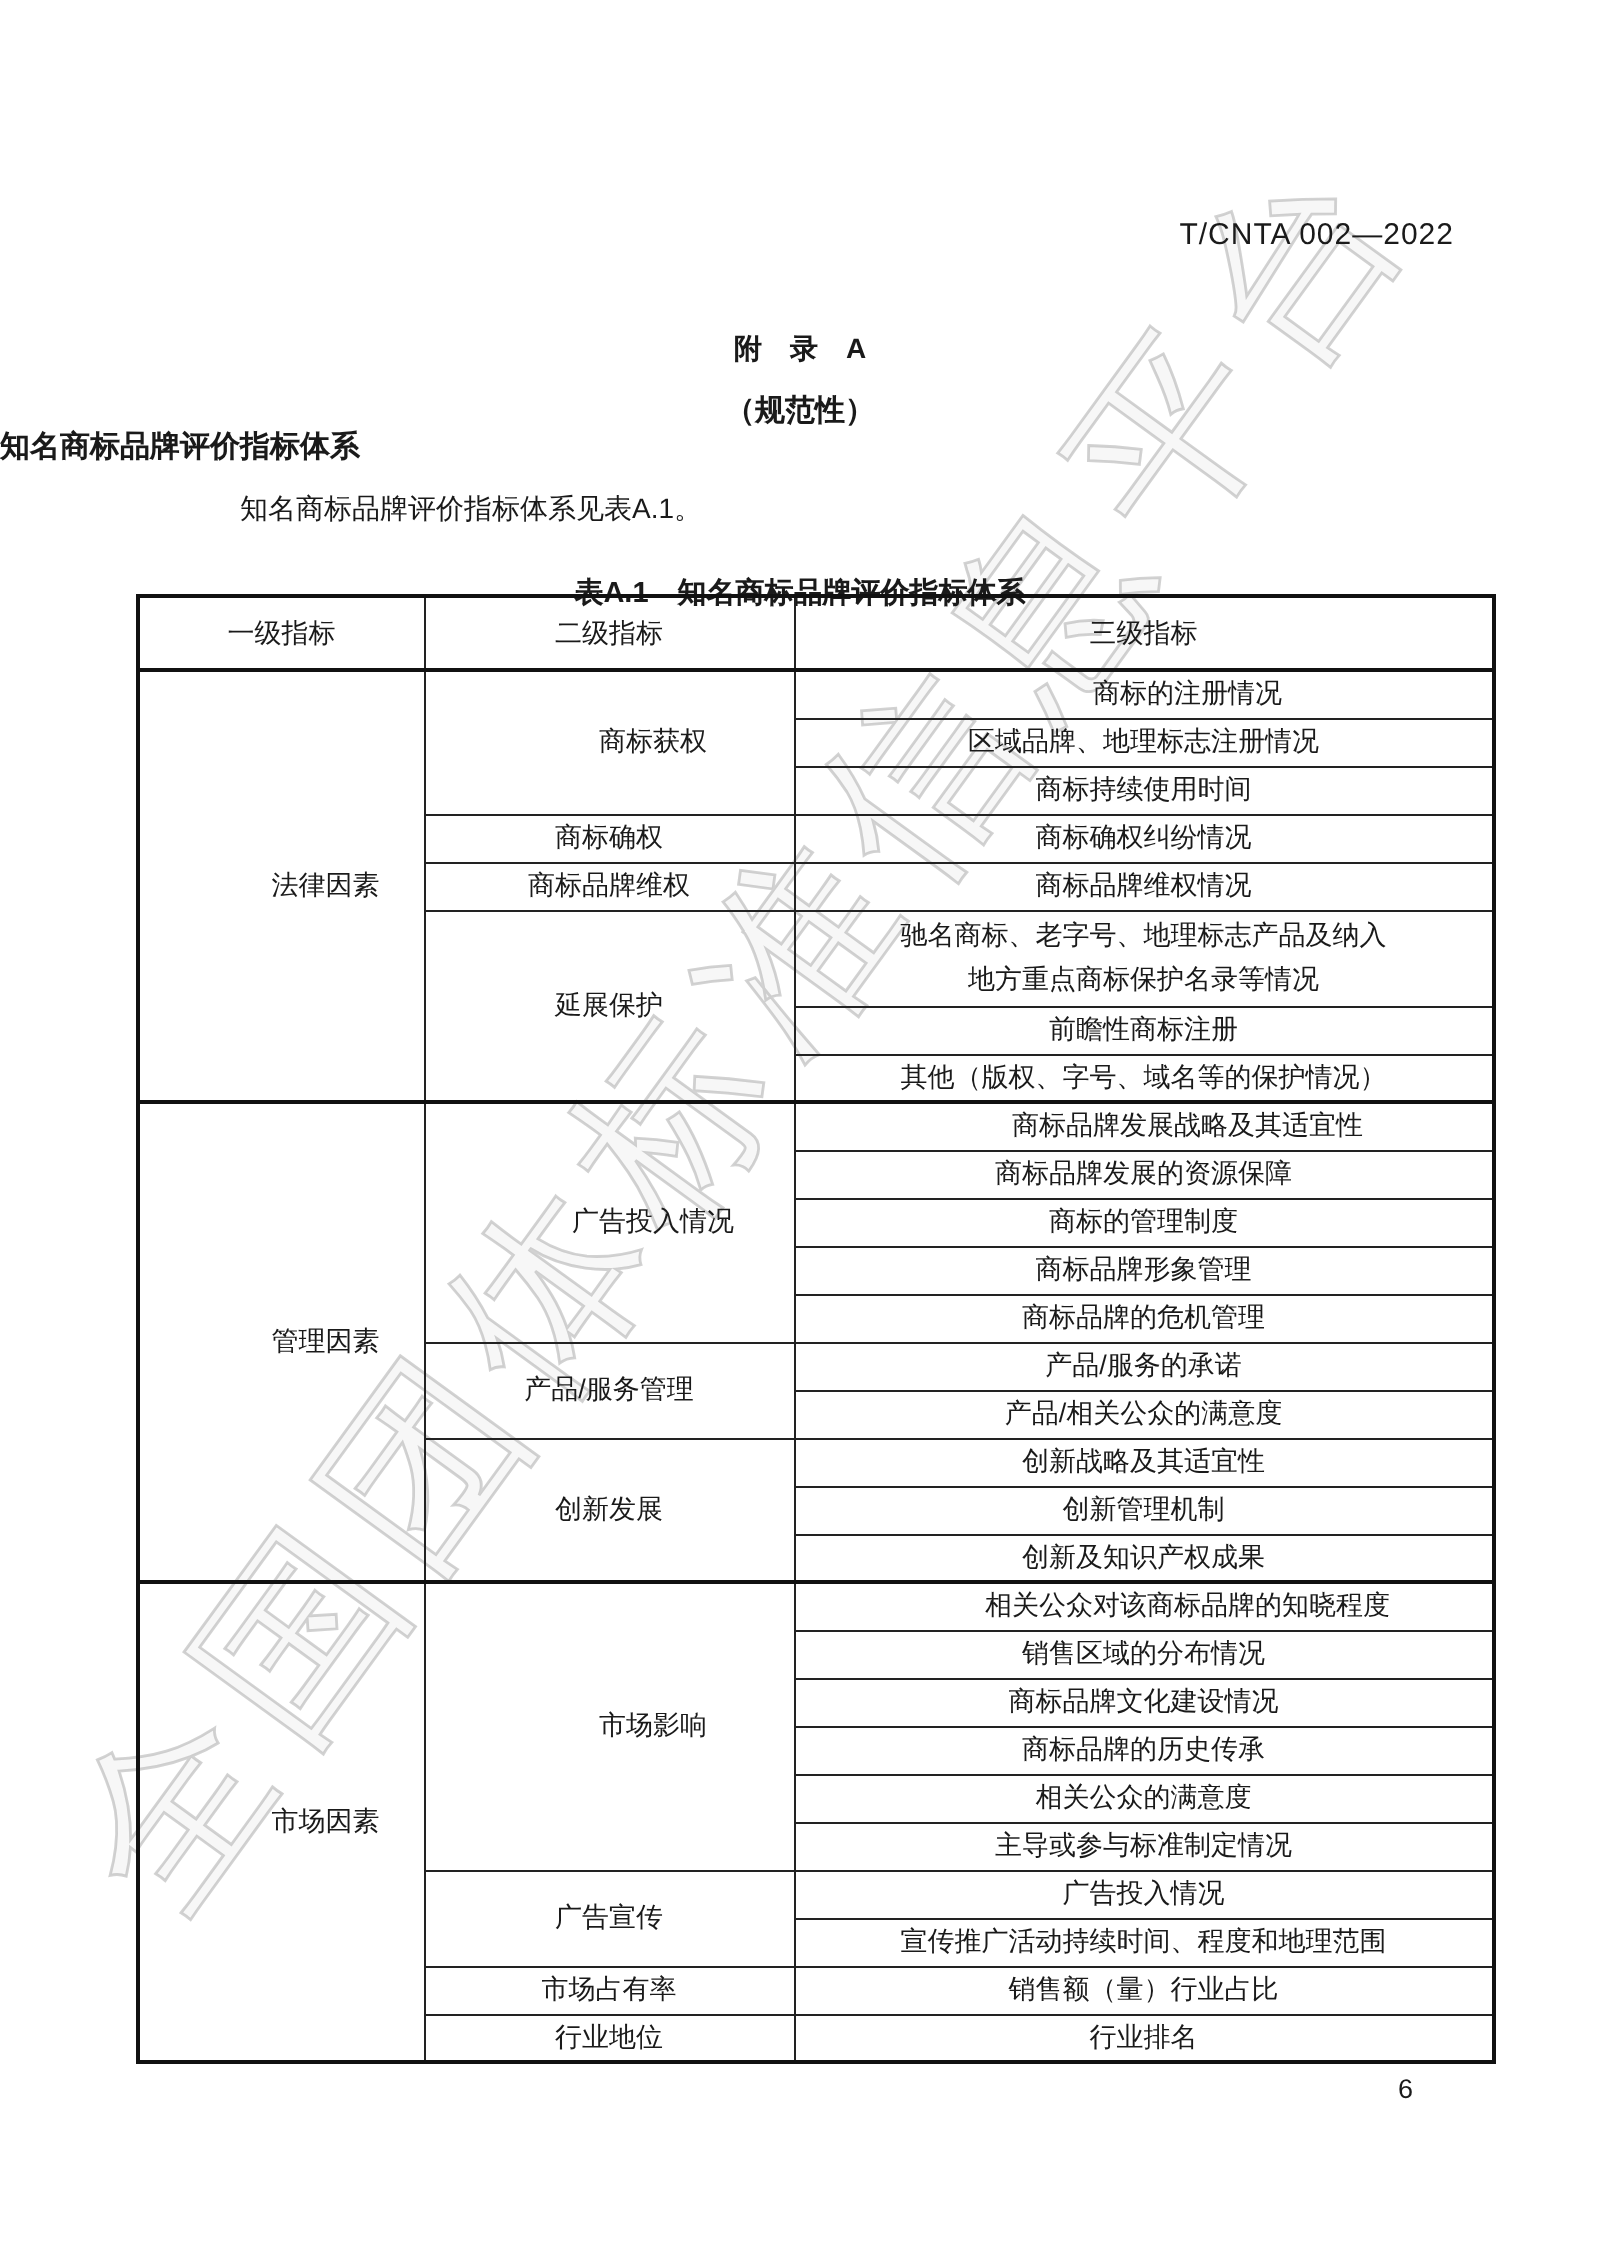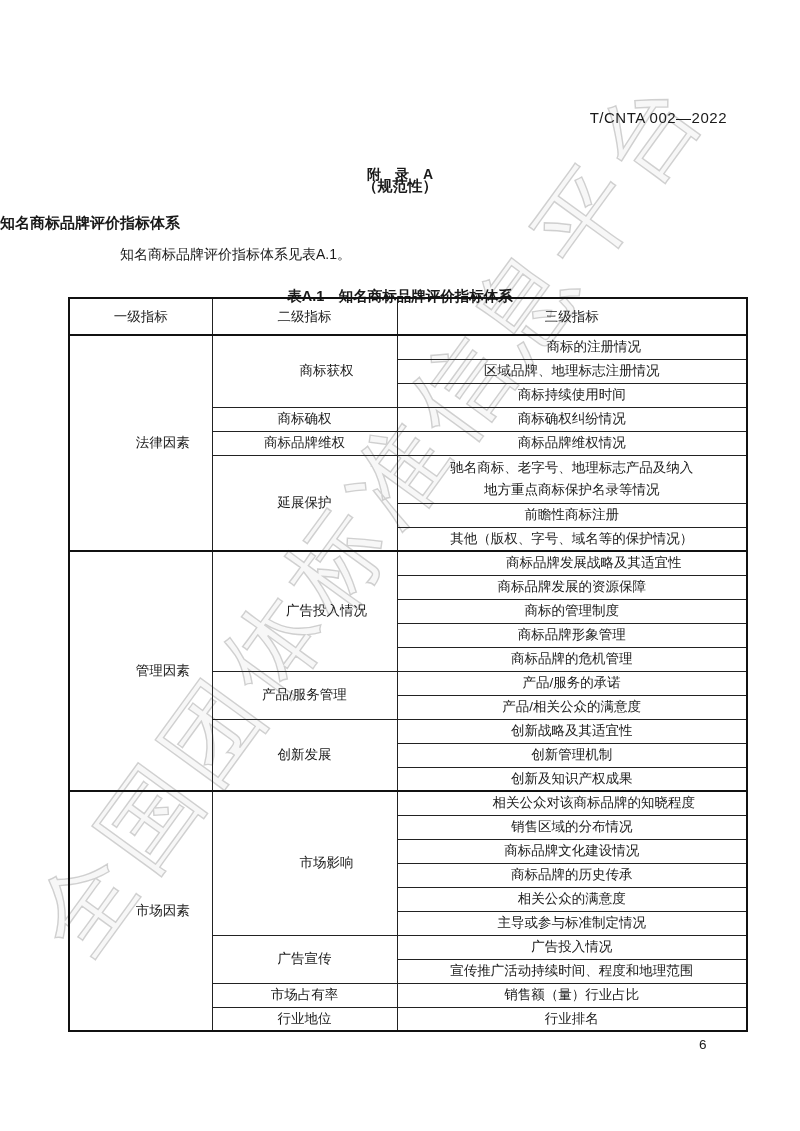--- a/index.html
+++ b/index.html
@@ -42,21 +42,21 @@
   .title-appendix {
     position: absolute;
     top: 166px;
     width: 100%;
     text-align: center;
     font-size: 14px;
     font-weight: bold;
   }
   .title-normative {
     position: absolute;
-    top: 177px;
+    top: 196px;
     width: 100%;
     text-align: center;
     font-size: 15px;
     font-weight: bold;
   }
   .title-subtitle {
     position: absolute;
     top: 214px;
     width: 100%;
     font-size: 15px;

